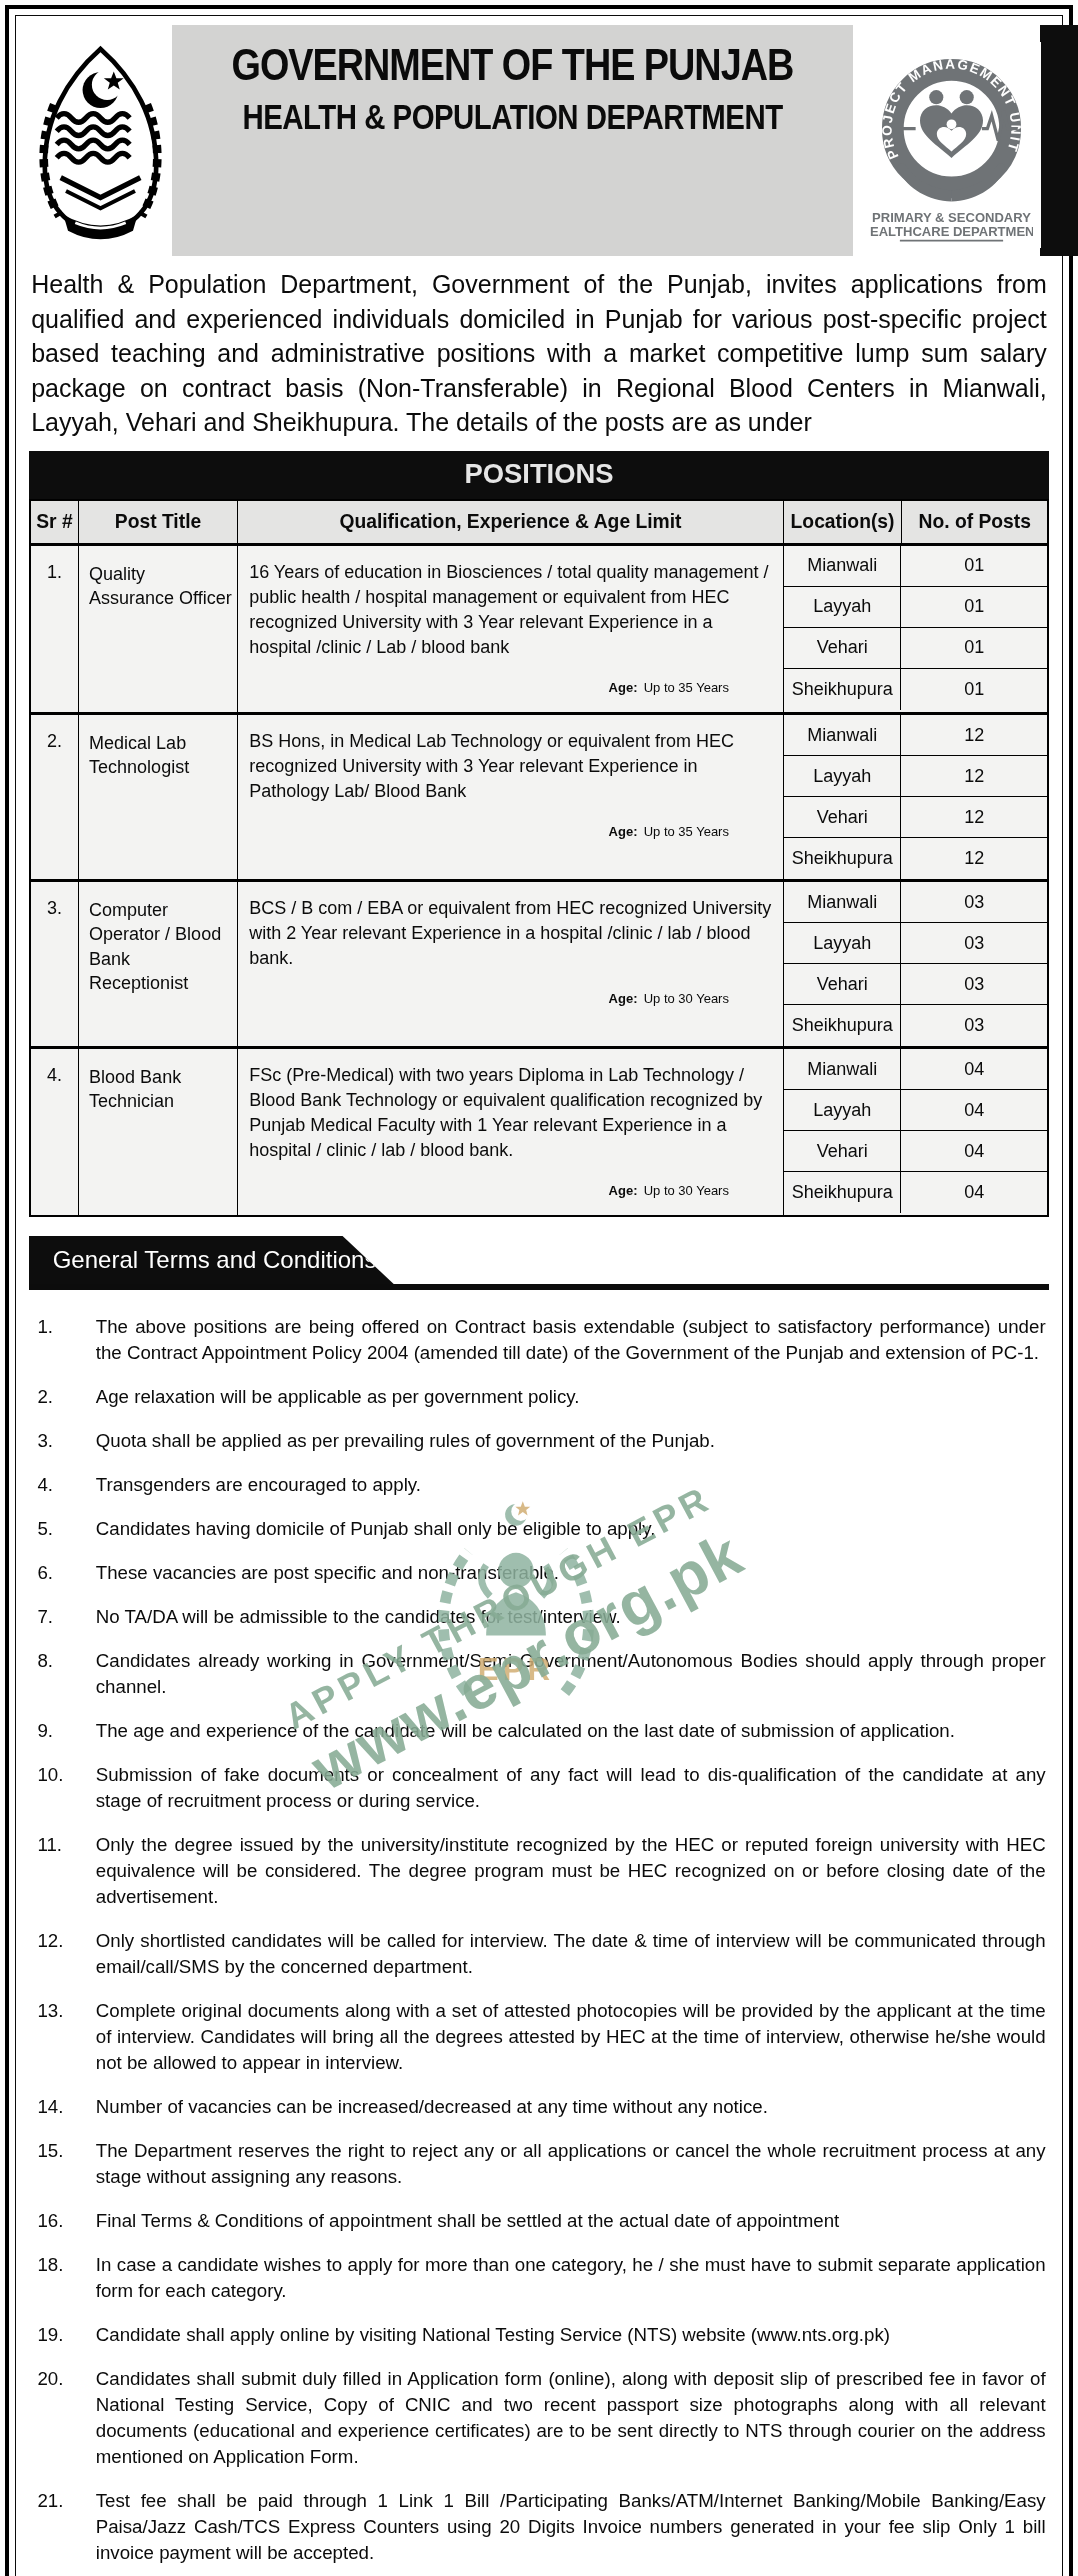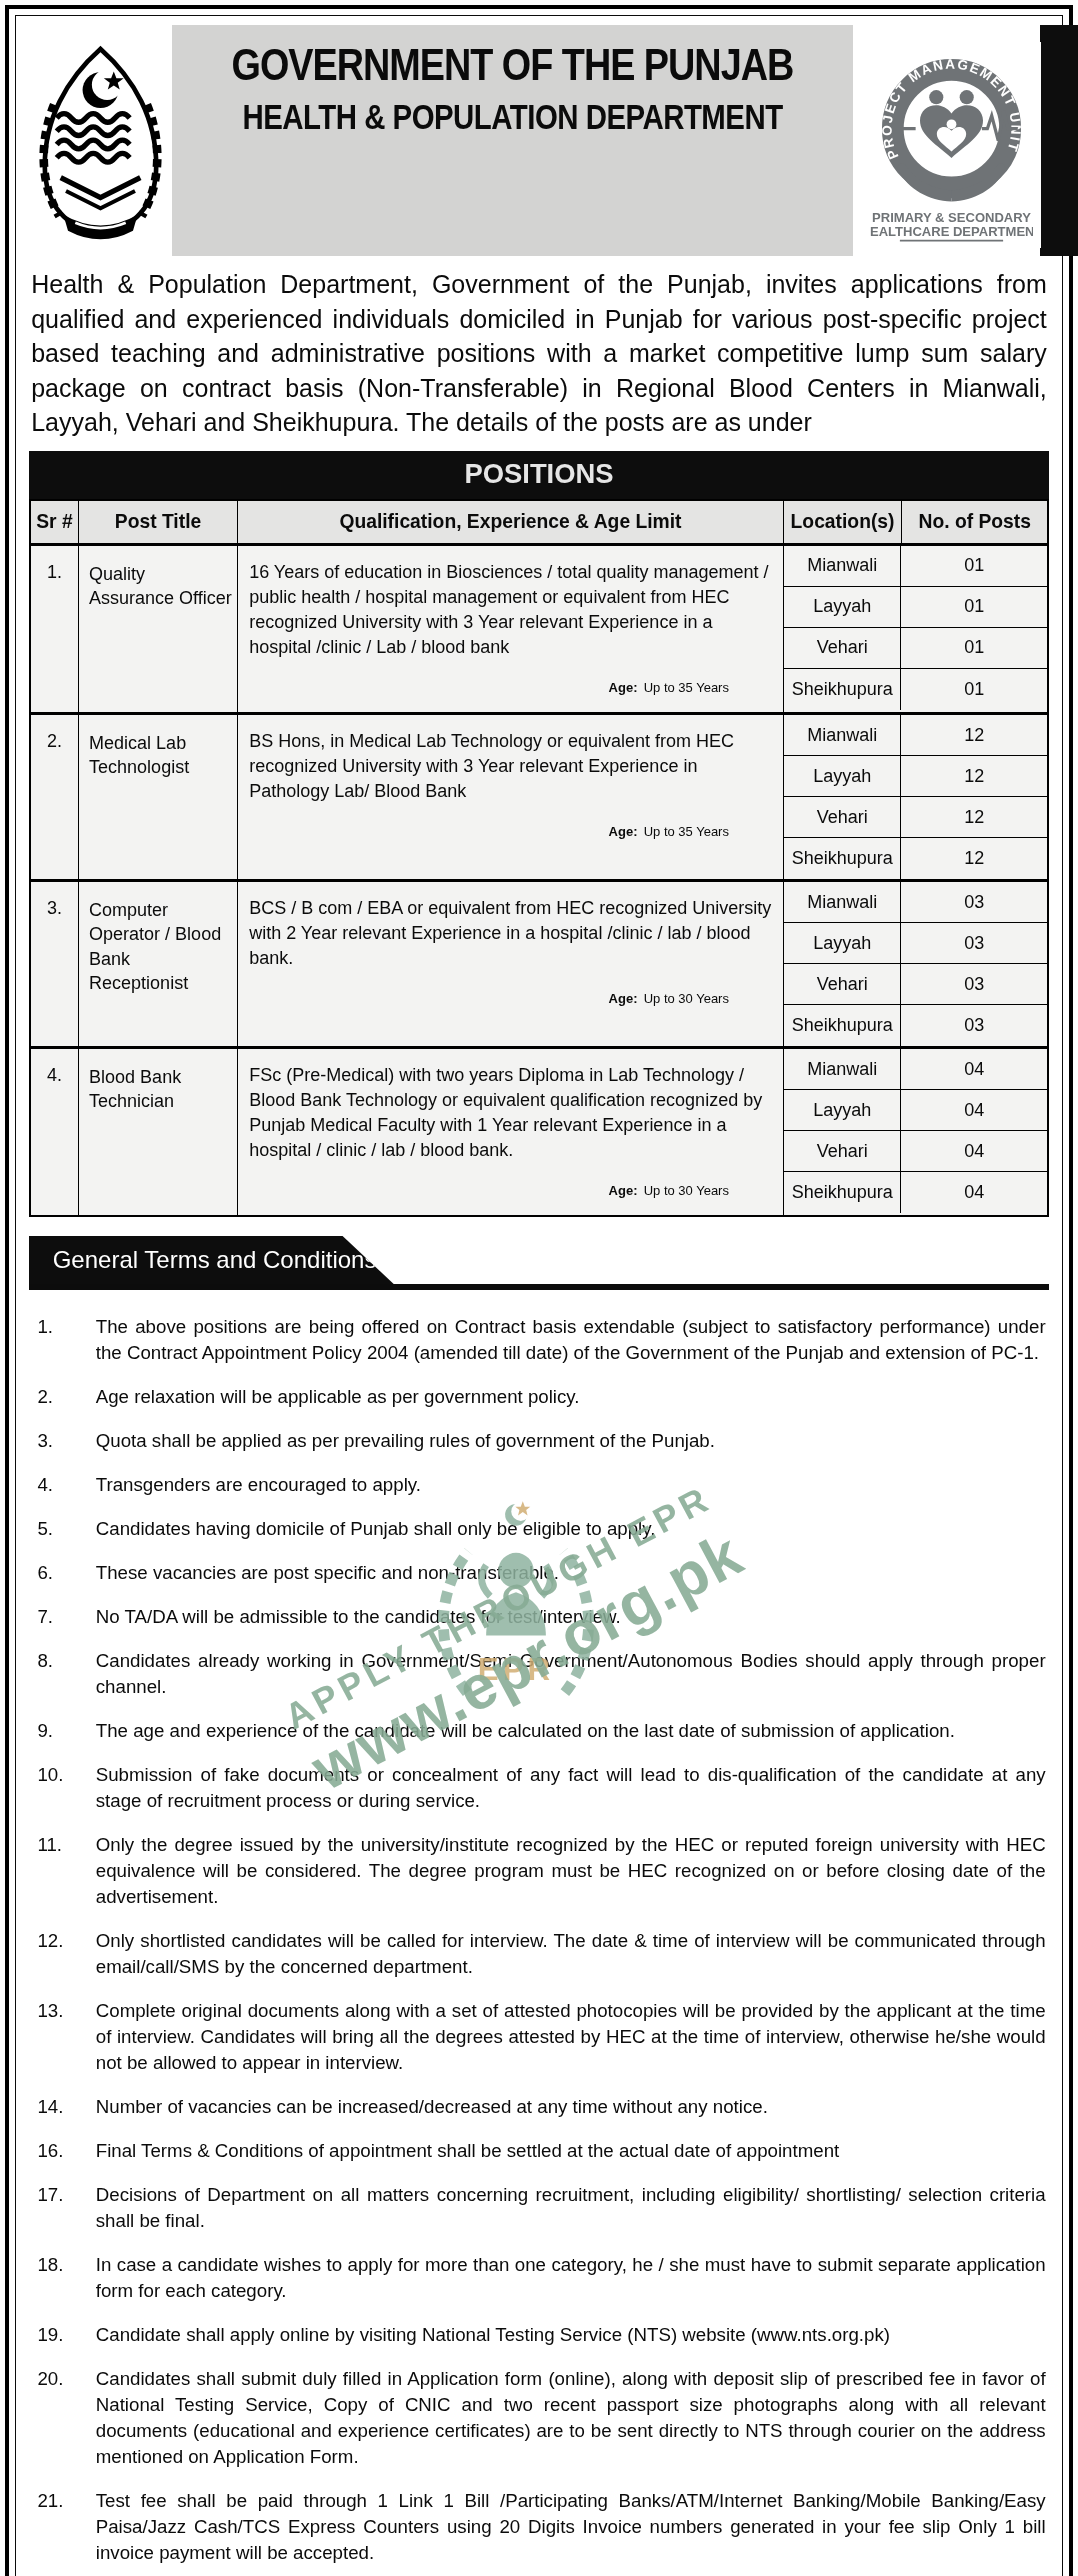--- a/index.html
+++ b/index.html
@@ -305,26 +305,26 @@
           </div>
     <div class="term">
             <div class="num">13.</div>
             <div class="txt"><span>Complete original documents along with a set of attested photocopies will be provided by the applicant at the time of interview. Candidates will bring all the degrees attested by HEC at the time of interview, otherwise he/she would not be allowed to appear in interview.</span></div>
           </div>
     <div class="term">
             <div class="num">14.</div>
             <div class="txt"><span>Number of vacancies can be increased/decreased at any time without any notice.</span></div>
           </div>
     <div class="term">
+            <div class="num">15.</div>
+            <div class="txt"><span>The Department reserves the right to reject any or all applications or cancel the whole recruitment process at any stage without assigning any reasons.</span></div>
+          </div>
+    <div class="term">
             <div class="num">16.</div>
             <div class="txt"><span>Final Terms &amp; Conditions of appointment shall be settled at the actual date of appointment</span></div>
-          </div>
-    <div class="term">
-            <div class="num">17.</div>
-            <div class="txt"><span>Decisions of Department on all matters concerning recruitment, including eligibility/ shortlisting/ selection criteria shall be final.</span></div>
           </div>
     <div class="term">
             <div class="num">18.</div>
             <div class="txt"><span>In case a candidate wishes to apply for more than one category, he / she must have to submit separate application form for each category.</span></div>
           </div>
     <div class="term">
             <div class="num">19.</div>
             <div class="txt"><span>Candidate shall apply online by visiting National Testing Service (NTS) website (www.nts.org.pk)</span></div>
           </div>
     <div class="term">

